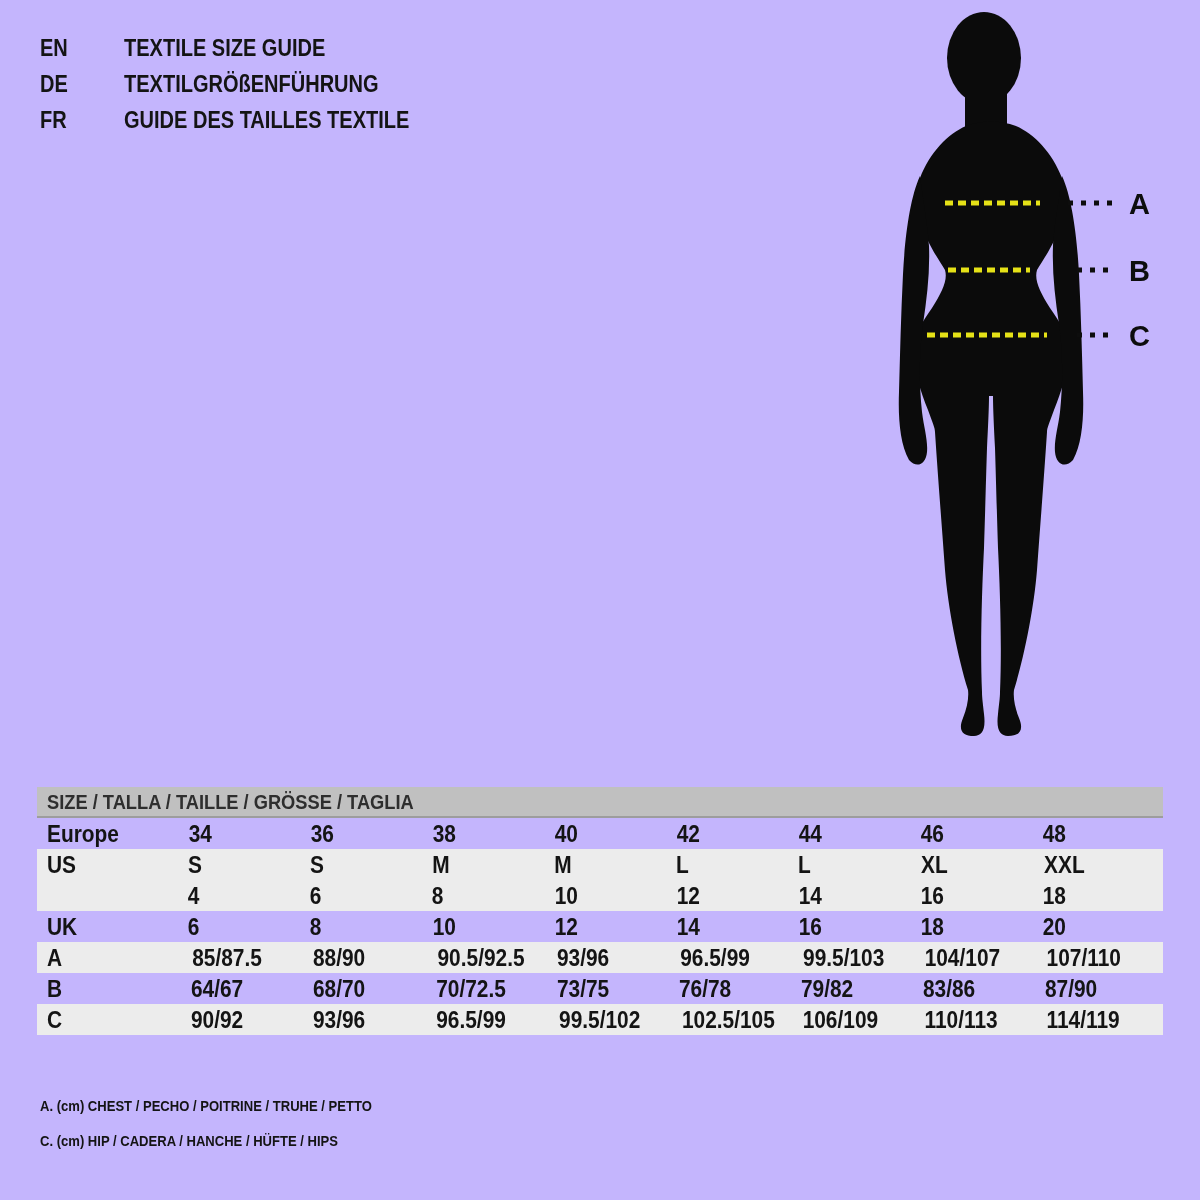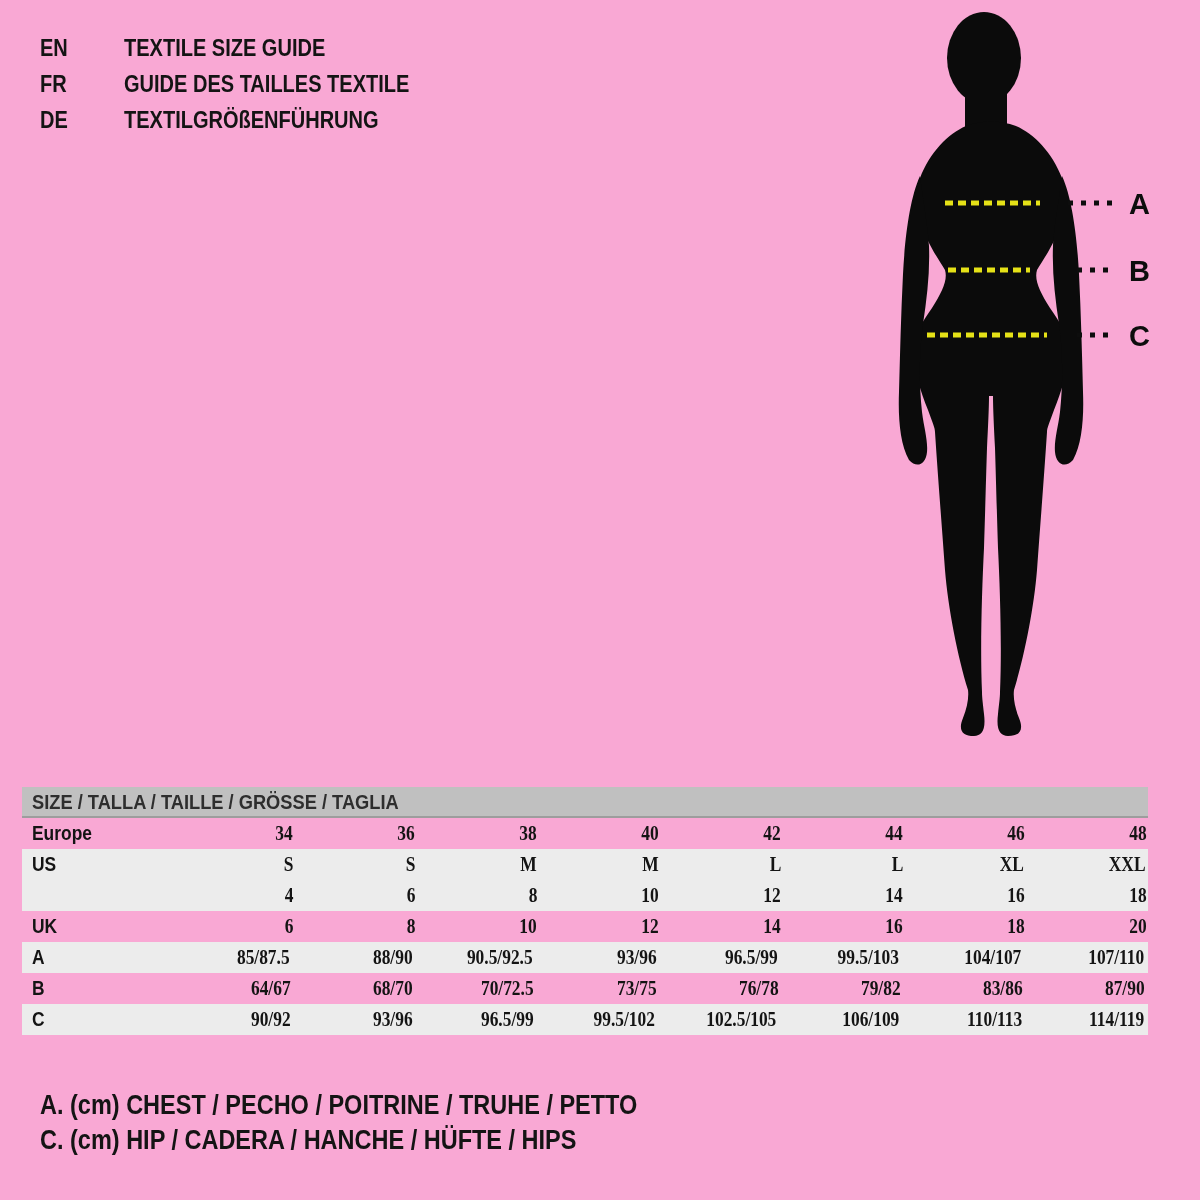--- a/index.html
+++ b/index.html
@@ -1,17 +1,17 @@
 <!DOCTYPE html>
 <html><head>
 <meta charset="utf-8">
 <style>
   html,body{margin:0;padding:0;background:#fff;}
   .page{
-    position:relative;width:1200px;height:1200px;background:#f9a8d4;overflow:hidden;
+    position:relative;width:1200px;height:1200px;background:#c4b5fd;overflow:hidden;
     font-family:"Liberation Sans","DejaVu Sans",sans-serif;font-weight:700;color:#141414;
   }
   
   .cx{display:inline-block;transform:scaleX(0.87);transform-origin:0 50%;white-space:nowrap;}
   .cxc{display:inline-block;transform:scaleX(0.87);transform-origin:50% 50%;white-space:nowrap;}
 
   
   .lang-block{position:absolute;left:40px;top:30px;}
   .lang-row{height:36px;line-height:36px;font-size:23px;letter-spacing:0;}
   .lang-code{display:inline-block;width:78px;vertical-align:top;}
@@ -19,49 +19,49 @@
 
   
   .figure-wrap{position:absolute;left:870px;top:8px;width:320px;height:730px;margin:0;}
   .figure-wrap svg{display:block;width:100%;height:100%;}
   .measure-label{font-size:29px;font-weight:700;fill:#0d0d0d;font-family:"Liberation Sans","DejaVu Sans",sans-serif;}
 
   
   .gender-heading{position:absolute;left:40px;top:740px;margin:0;font-size:20px;line-height:24px;font-weight:700;}
 
   
-  .size-table{position:absolute;left:22px;top:787px;width:1126px;}
+  .size-table{position:absolute;left:37px;top:787px;width:1126px;}
   .thead{height:31px;background:#c0c0c0;display:flex;align-items:center;padding-left:10px;box-sizing:border-box;
          font-size:21px;color:#2e2e2e;border-bottom:2px solid #9d9d9d;}
-  .trow{height:31px;display:flex;align-items:center;font-size:20px;}
+  .trow{height:31px;display:flex;align-items:center;font-size:24px;}
   .trow.shade{background:#ececec;}
   .tlabel{width:150px;padding-left:10px;box-sizing:border-box;text-align:left;}
-  .tcell{flex:1;text-align:right;font-family:Liberation Serif, serif;}
+  .tcell{flex:1;text-align:left;}
 
   
   .legend{position:absolute;left:40px;top:1088px;}
-  .legend-item{height:35px;line-height:35px;font-size:27px;}
+  .legend-item{height:35px;line-height:35px;font-size:15px;}
 </style>
 </head>
 <body>
 
 <div class="page">
 
   <section class="lang-block">
     <div class="lang-row">
       <span class="lang-code"><span class="cx">EN</span></span>
       <span class="lang-title"><span class="cx">TEXTILE SIZE GUIDE</span></span>
     </div>
     <div class="lang-row">
+      <span class="lang-code"><span class="cx">DE</span></span>
+      <span class="lang-title"><span class="cx">TEXTILGRÖßENFÜHRUNG</span></span>
+    </div>
+    <div class="lang-row">
       <span class="lang-code"><span class="cx">FR</span></span>
       <span class="lang-title"><span class="cx">GUIDE DES TAILLES TEXTILE</span></span>
-    </div>
-    <div class="lang-row">
-      <span class="lang-code"><span class="cx">DE</span></span>
-      <span class="lang-title"><span class="cx">TEXTILGRÖßENFÜHRUNG</span></span>
     </div>
   </section>
 
   <figure class="figure-wrap">
     <svg viewBox="0 0 320 730" xmlns="http://www.w3.org/2000/svg">
 
       <ellipse cx="114" cy="50" rx="37" ry="46" fill="#0b0b0b"></ellipse>
 
       <rect x="95" y="78" width="42" height="52" fill="#0b0b0b"></rect>
 

